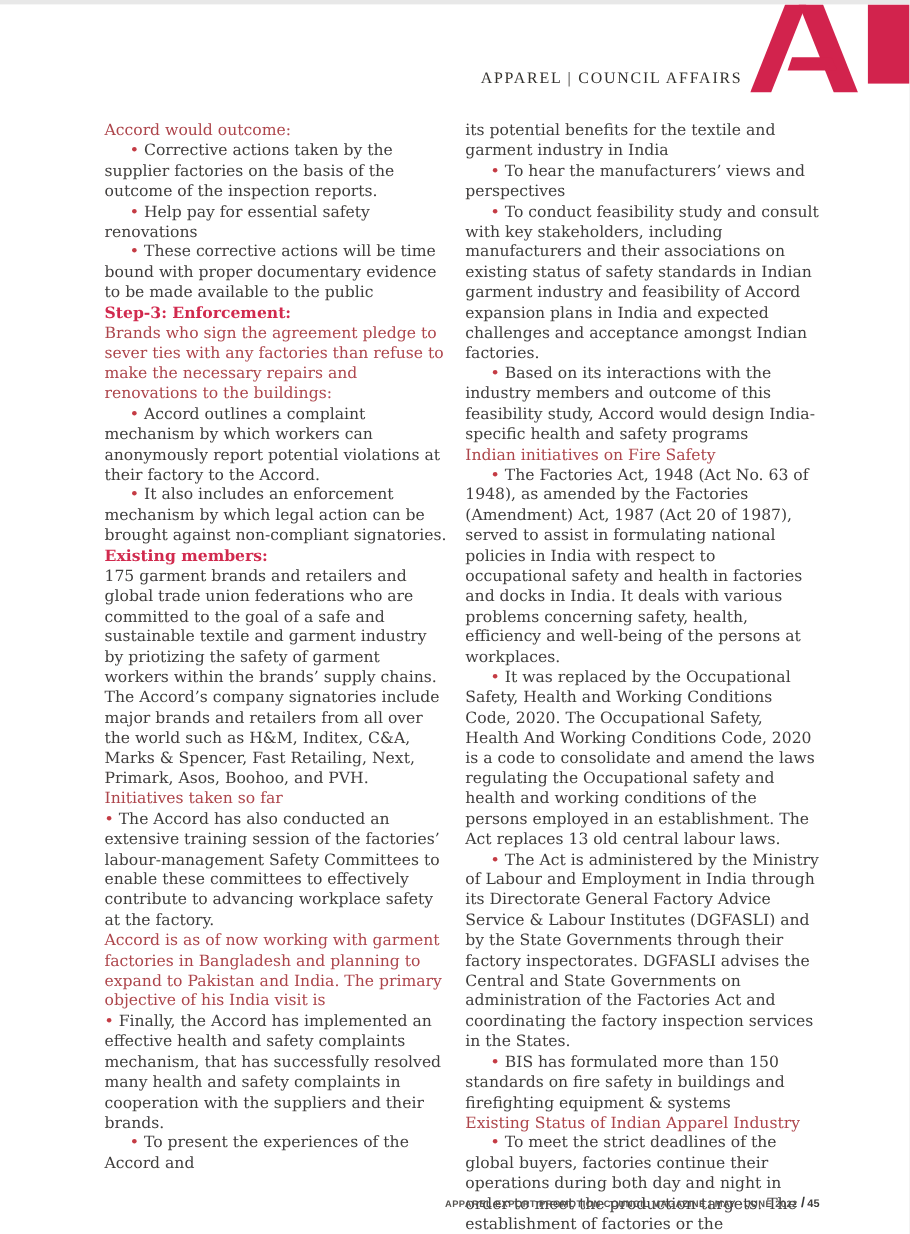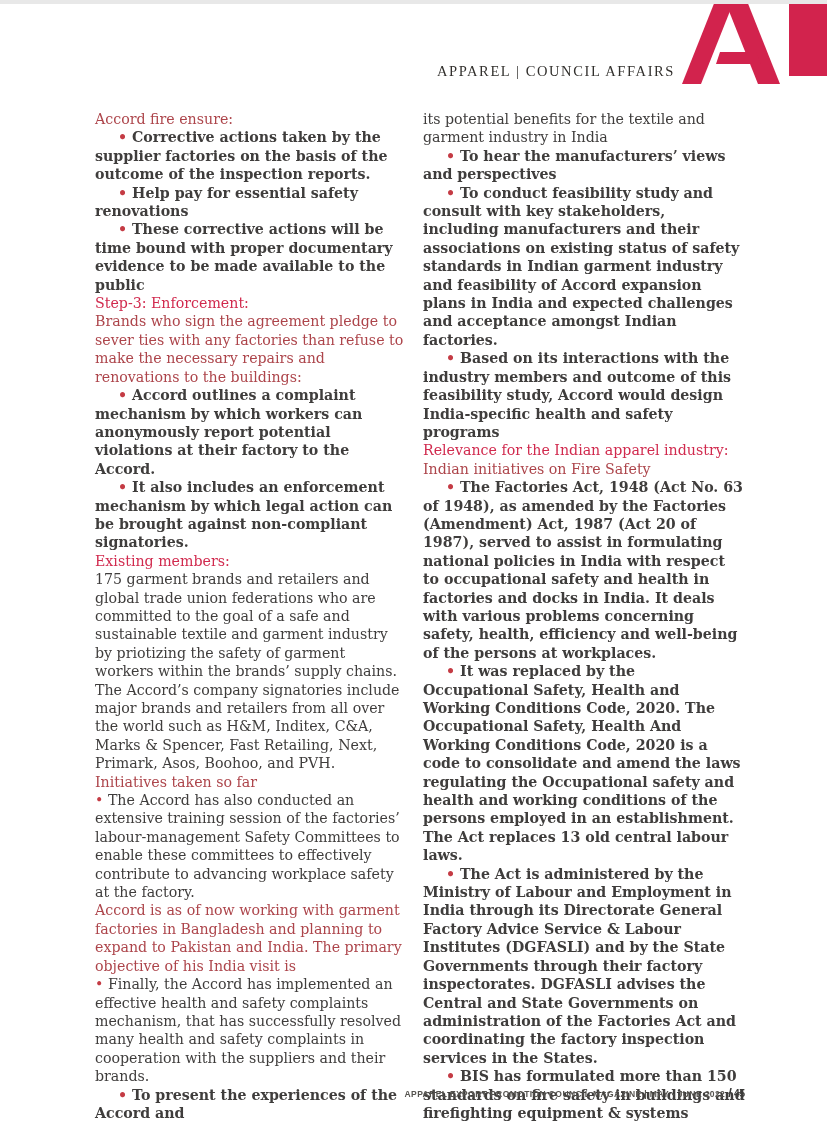--- a/index.html
+++ b/index.html
@@ -33,22 +33,22 @@
     width: 650px;
     display: flex;
     gap: 17px;
   }
   .col { font-size: 14.2px; line-height: 18.4px; color: var(--body-text, #3f3d3c); }
   .col-left  { width: 311px; }
   .col-right { width: 322px; }
   .para { margin: 0; }
   .red-heading       { color: var(--soft-red, #ad454b); }
   .red-para          { color: var(--soft-red, #ad454b); }
-  .red-heading-bold  { color: var(--bold-red, #d12a4e); font-weight: normal; }
-  .indented { text-indent: 23px; font-weight: bold; }
+  .red-heading-bold  { color: var(--bold-red, #d12a4e); font-weight: bold; }
+  .indented { text-indent: 23px; }
   .bullet { color: #c43b44; }
   
   .footer {
     position: absolute;
     right: 82px; bottom: 26px;
     display: flex;
     align-items: baseline;
     font-family: "Liberation Sans", sans-serif;
     color: #55534f;
     white-space: nowrap;
@@ -82,42 +82,41 @@
     <g class="logo-shapes">
       <polygon points="0,80 19,80 54,-8 35,-8" fill="#d2234d"></polygon>
       <polygon points="41,-8 63,-8 98,80 76,80" fill="#d2234d"></polygon>
       <polygon points="34,60 79,60 74,48 38,48" fill="#d2234d"></polygon>
       <rect x="107" y="-8" width="38" height="80" fill="#d2234d"></rect>
     </g>
   </svg>
 
   <div class="content">
     <div class="col col-left">
-        <p class="para red-heading">Accord fire ensure:</p>
+        <p class="para red-heading">Accord would outcome:</p>
         <p class="para body indented"><span class="bullet">• </span>Corrective actions taken by the supplier factories on the basis of the outcome of the inspection reports.</p>
         <p class="para body indented"><span class="bullet">• </span>Help pay for essential safety renovations</p>
         <p class="para body indented"><span class="bullet">• </span>These corrective actions will be time bound with proper documentary evidence to be made available to the public</p>
         <p class="para red-heading-bold">Step-3: Enforcement:</p>
         <p class="para red-para">Brands who sign the agreement pledge to sever ties with any factories than refuse to make the necessary repairs and renovations to the buildings:</p>
         <p class="para body indented"><span class="bullet">• </span>Accord outlines a complaint mechanism by which workers can anonymously report potential violations at their factory to the Accord.</p>
         <p class="para body indented"><span class="bullet">• </span>It also includes an enforcement mechanism by which legal action can be brought against non-compliant signatories.</p>
         <p class="para red-heading-bold">Existing members:</p>
         <p class="para body">175 garment brands and retailers and global trade union federations who are committed to the goal of a safe and sustainable textile and garment industry by priotizing the safety of garment workers within the brands’ supply chains. The Accord’s company signatories include major brands and retailers from all over the world such as H&amp;M, Inditex, C&amp;A, Marks &amp; Spencer, Fast Retailing, Next, Primark, Asos, Boohoo, and PVH.</p>
         <p class="para red-heading">Initiatives taken so far</p>
         <p class="para body"><span class="bullet">• </span>The Accord has also conducted an extensive training session of the factories’ labour-management Safety Committees to enable these committees to effectively contribute to advancing workplace safety at the factory.</p>
         <p class="para red-para">Accord is as of now working with garment factories in Bangladesh and planning to expand to Pakistan and India. The primary objective of his India visit is</p>
         <p class="para body"><span class="bullet">• </span>Finally, the Accord has implemented an effective health and safety complaints mechanism, that has successfully resolved many health and safety complaints in cooperation with the suppliers and their brands.</p>
         <p class="para body indented"><span class="bullet">• </span>To present the experiences of the Accord and</p>
       </div>
     <div class="col col-right">
         <p class="para body">its potential benefits for the textile and garment industry in India</p>
         <p class="para body indented"><span class="bullet">• </span>To hear the manufacturers’ views and perspectives</p>
         <p class="para body indented"><span class="bullet">• </span>To conduct feasibility study and consult with key stakeholders, including manufacturers and their associations on existing status of safety standards in Indian garment industry and feasibility of Accord expansion plans in India and expected challenges and acceptance amongst Indian factories.</p>
         <p class="para body indented"><span class="bullet">• </span>Based on its interactions with the industry members and outcome of this feasibility study, Accord would design India-specific health and safety programs</p>
-        <p class="para red-heading-bold">Relevance for the Indian apparel industry:</p>
         <p class="para red-heading">Indian initiatives on Fire Safety</p>
         <p class="para body indented"><span class="bullet">• </span>The Factories Act, 1948 (Act No. 63 of 1948), as amended by the Factories (Amendment) Act, 1987 (Act 20 of 1987), served to assist in formulating national policies in India with respect to occupational safety and health in factories and docks in India. It deals with various problems concerning safety, health, efficiency and well-being of the persons at workplaces.</p>
         <p class="para body indented"><span class="bullet">• </span>It was replaced by the Occupational Safety, Health and Working Conditions Code, 2020. The Occupational Safety, Health And Working Conditions Code, 2020 is a code to consolidate and amend the laws regulating the Occupational safety and health and working conditions of the persons employed in an establishment. The Act replaces 13 old central labour laws.</p>
         <p class="para body indented"><span class="bullet">• </span>The Act is administered by the Ministry of Labour and Employment in India through its Directorate General Factory Advice Service &amp; Labour Institutes (DGFASLI) and by the State Governments through their factory inspectorates. DGFASLI advises the Central and State Governments on administration of the Factories Act and coordinating the factory inspection services in the States.</p>
         <p class="para body indented"><span class="bullet">• </span>BIS has formulated more than 150 standards on fire safety in buildings and firefighting equipment &amp; systems</p>
         <p class="para red-heading">Existing Status of Indian Apparel Industry</p>
         <p class="para body indented"><span class="bullet">• </span>To meet the strict deadlines of the global buyers, factories continue their operations during both day and night in order to meet the production targets. The establishment of factories or the conversions of residential or</p>
       </div>
   </div>
 

